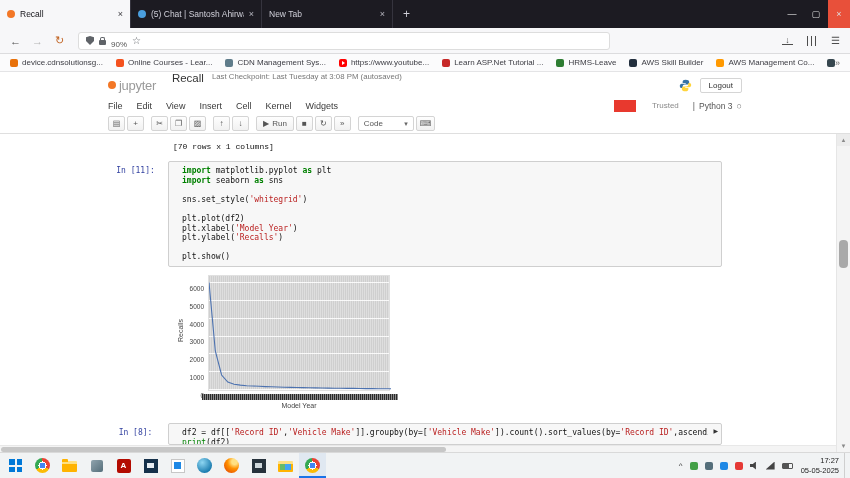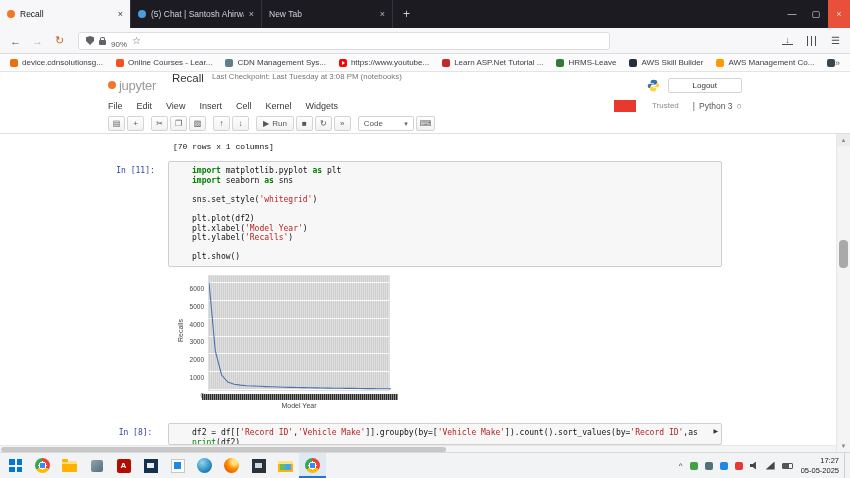--- a/index.html
+++ b/index.html
@@ -59,21 +59,21 @@
   .page { height:380px; position:relative; background:#fff; overflow:hidden; }
   .nbheader { height:62px; border-bottom:1px solid #dfdfdf; }
   .nbwrap { margin:0 108px; }
   .row1 { height:26px; display:flex; }
   .jlogo { display:flex; align-items:center; gap:3px; }
   .jdot { width:8px; height:8px; background:#f37726; border-radius:50%; display:inline-block; }
   .jtext { font-size:13px; color:#9a9a9a; letter-spacing:-0.3px; }
   .nbtitle { font-size:11.5px; color:#333; margin-left:16px; }
   .ckpt { font-size:7.8px; color:#777; margin-left:8px; }
   .hright { margin-left:auto; display:flex; align-items:center; gap:8px; }
-  .logout { border:1px solid #d5d5d5; border-radius:2px; font-size:8px; padding:2px 24px; color:#333; background:#fff; }
+  .logout { border:1px solid #d5d5d5; border-radius:2px; font-size:8px; padding:2px 8px; color:#333; background:#fff; }
 
   .row2 { height:15px; display:flex; align-items:center; }
   .menus { display:flex; gap:14px; }
   .menu { font-size:9px; color:#3a3a3a; }
   .redbadge { width:22px; height:12px; background:#e8392e; margin-left:auto; }
   .trusted { font-size:8px; color:#8a8a8a; margin-left:16px; }
   .kernel { font-size:8.5px; color:#555; margin-left:14px; display:flex; gap:4px; align-items:center; }
   .kcircle { font-size:9px; color:#777; }
 
   .row3 { height:21px; display:flex; align-items:center; }
@@ -85,21 +85,21 @@
   .cellsel { width:56px; justify-content:space-between; padding:0 5px; background:#fff; }
   .dd { font-size:7px; color:#666; }
 
   
   .site { position:relative; height:318px; background:#fff; }
   .sitecontent { margin-left:108px; padding-top:6px; }
   .outtext { font-family:Liberation Mono, monospace; font-size:8px; color:#111; margin:2px 0 10px 65px; }
   .cellrow { display:flex; }
   .prompt { width:60px; text-align:center; padding:5px 5px 0 0; font-family:"DejaVu Sans Mono",monospace;
             font-size:8px; color:#303f9f; flex:0 0 auto; }
-  .cellbox { flex:0 0 554px; border:1px solid #cfcfcf; background:#f7f7f7; border-radius:2px; padding:4px 23px; position:relative; }
+  .cellbox { flex:0 0 554px; border:1px solid #cfcfcf; background:#f7f7f7; border-radius:2px; padding:4px 13px; position:relative; }
   .code { font-family:"DejaVu Sans Mono",monospace; font-size:8px; line-height:1.2; color:#111; white-space:pre; overflow:hidden; }
   .kw { color:#008000; font-weight:bold; }
   .str { color:#ba2121; }
   .bi { color:#008000; }
   .cell2 .cellbox { height:22px; overflow:hidden; }
   .ofl { position:absolute; right:3px; top:3px; font-size:6px; color:#333; }
 
   
   .outputrow { display:flex; }
   .figure { position:relative; width:232px; height:146px; margin:4px 0 6px 66px; }
@@ -255,21 +255,21 @@
   <div class="page">
     <div class="nbheader">
       <div class="nbwrap row1">
         <span class="jlogo">
           <i class="jdot"></i>
           <span class="jtext">jupyter</span>
         </span>
         <span class="nbtitle">Recall</span>
         <span class="ckpt">
           <span>Last Checkpoint: Last Tuesday at 3:08 PM</span>
-          <span>(notebooks)</span>
+          <span>(autosaved)</span>
         </span>
         <span class="hright">
           <svg width="13" height="13" viewBox="0 0 16 16">
             <path fill="#3572a5" d="M8 1c-2.5 0-3.5 1-3.5 2.5V5h3.8v.8H3.2C1.8 5.8 1 7 1 8.5S1.8 11 3.2 11h1.3V9.2c0-1.4 1.2-2.4 2.6-2.4h3.3c1.2 0 2.1-1 2.1-2.2V3.5C12.5 2 11 1 8 1z"></path>
             <path fill="#ffd43b" d="M8 15c2.5 0 3.5-1 3.5-2.5V11H7.7v-.8h5.1c1.4 0 2.2-1.2 2.2-2.7S14.2 5 12.8 5h-1.3v1.8c0 1.4-1.2 2.4-2.6 2.4H5.6c-1.2 0-2.1 1-2.1 2.2v1.1C3.5 14 5 15 8 15z"></path>
           </svg>
           <button class="logout">Logout</button>
         </span>
       </div>
       <div class="nbwrap row2">

